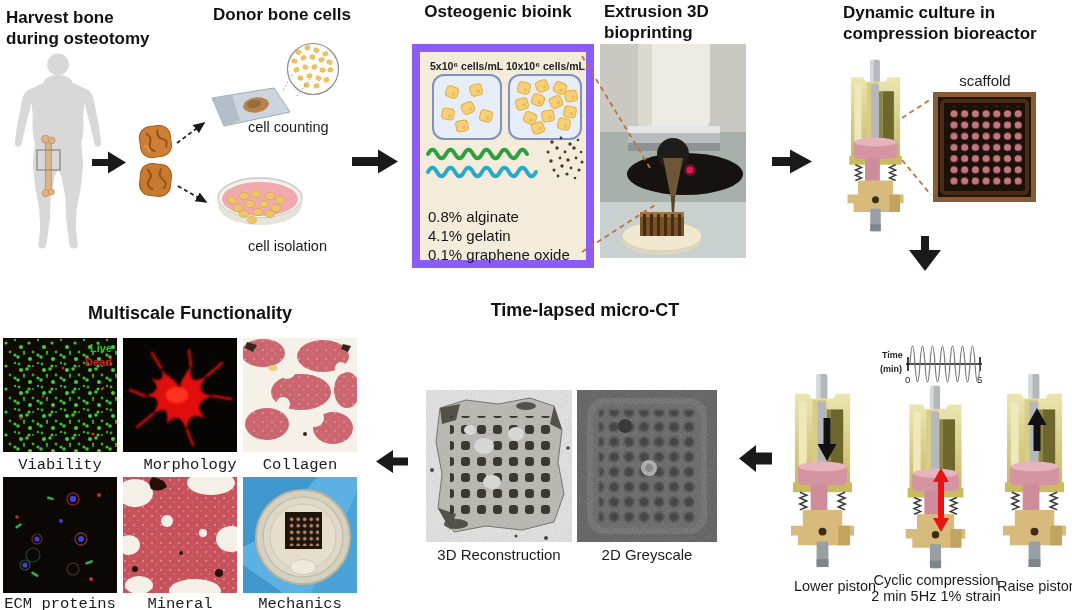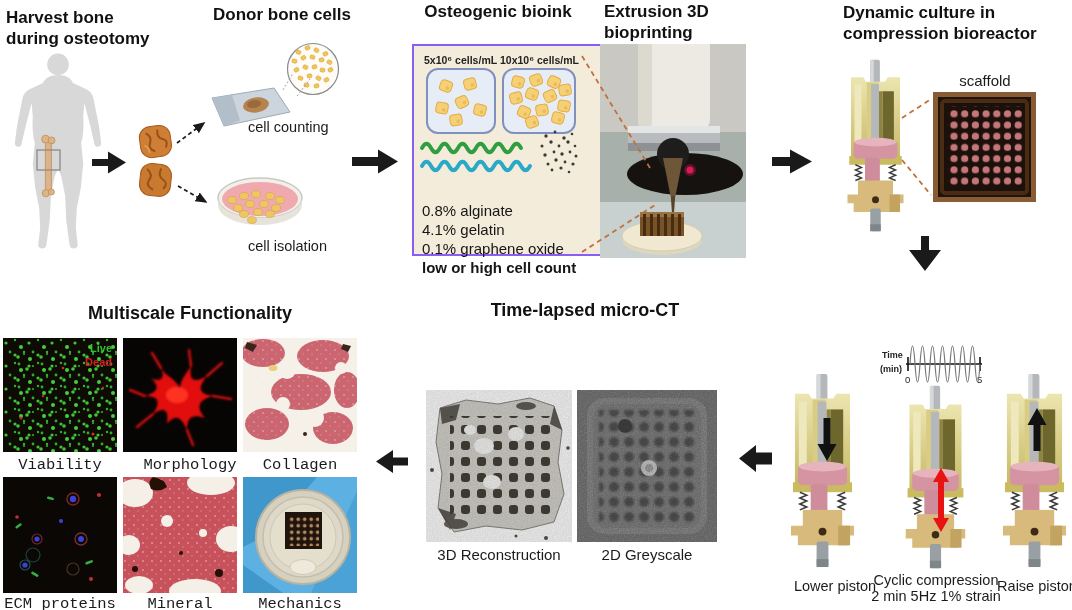--- a/index.html
+++ b/index.html
@@ -7,21 +7,21 @@
           font-family:"Liberation Sans",sans-serif;overflow:hidden;}
   .abs{position:absolute;}
   .title{font-weight:bold;color:#111;font-size:17px;line-height:1.22;}
   .title-c{text-align:center;}
   .cap{font-size:14.5px;color:#1b1b1b;}
   .cap-c{text-align:center;}
   .ing{font-size:15px;color:#161616;line-height:19px;white-space:nowrap;}
   .ing-bold{font-weight:bold;}
   .density{font-size:10.5px;font-weight:bold;color:#222;text-align:center;white-space:nowrap;}
   .panel{background:#e7edf7;border:2px solid #8191bd;border-radius:12px;}
-  .bioinkbox{background:#f4ecda;border:2px solid #8b5cf6;padding-left:21px;}
+  .bioinkbox{background:#f4ecda;border:8px solid #8b5cf6;}
   .tile-label{font-size:15.5px;color:#1a1a1a;text-align:center;font-family:Liberation Mono, monospace;}
   .live{color:#2cc32c;font-weight:bold;font-size:11px;line-height:1.3;}
   .dead{color:#d42020;font-weight:bold;font-size:11px;line-height:1.3;}
   .photo-frame{background:#20140b;border:5px solid #8a5c36;}
   svg{display:block;}
 </style>
 </head>
 <body>
 
 <div id="figure">
@@ -243,21 +243,20 @@
           <circle cx="132" cy="42" r="1.4"></circle>
           <circle cx="141" cy="40" r="1.6"></circle>
         <circle cx="149" cy="44" r="1.3"></circle>
       </g>
     </svg>
 
     <div class="abs" style="left:8px;top:132px;margin-top:23px;">
       <div class="ing">0.8% alginate</div>
       <div class="ing">4.1% gelatin</div>
       <div class="ing">0.1% graphene oxide</div>
-      <div class="ing ing-bold">low or high cell count</div>
     </div>
   </div>
 
   <div class="abs title" style="left:604px;top:2px;width:125px;">Extrusion 3D bioprinting</div>
 
   <div class="abs" style="left:600px;top:44px;width:146px;height:214px;overflow:hidden;">
     <svg width="146" height="214" viewBox="0 0 146 214">
       <rect width="146" height="214" fill="#c9c8c2"></rect>
       <rect y="88" width="146" height="72" fill="#a8b0ac"></rect>
       <rect y="158" width="146" height="56" fill="#c8d1cf"></rect>

